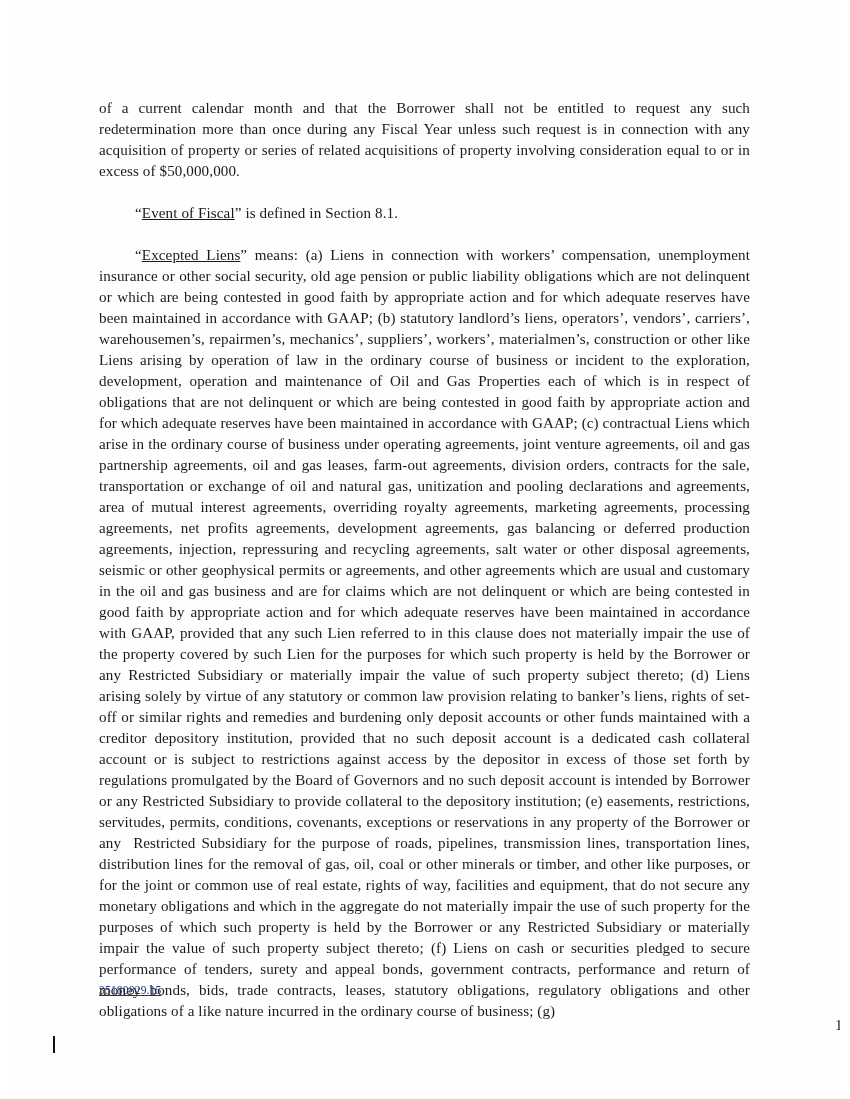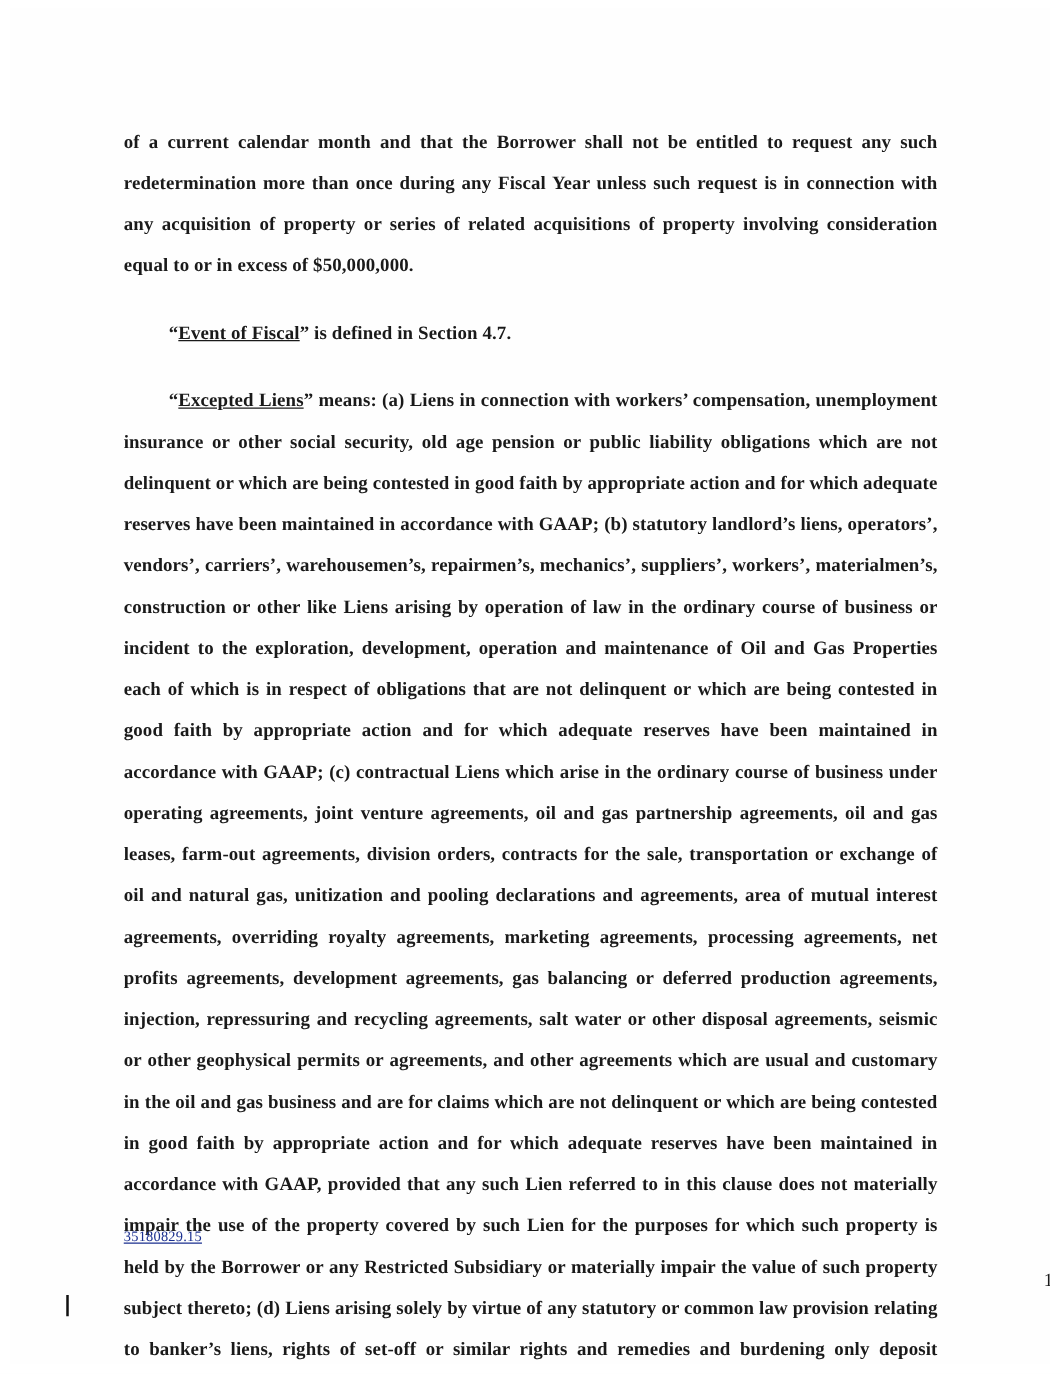--- a/index.html
+++ b/index.html
@@ -24,25 +24,24 @@
   }
   .content {
     position: absolute;
     left: 99px;
     top: 98px;
     width: 651px;
   }
   p {
     margin: 0 0 0 0;
     font-size: 15.1px;
-    line-height: 33px;
+    line-height: 21px;
     text-align: justify;
     text-justify: inter-word;
     letter-spacing: 0.1px;
-    font-weight: bold;
   }
   p.gap {
     margin-top: 21px;
   }
   .indent {
     text-indent: 36px;
   }
   .u {
     text-decoration: underline;
   }
@@ -102,21 +101,21 @@
 </head>
 <body>
 
 <div class="page">
 
   <div class="content">
 
     <p class="para">of a current calendar month and that the Borrower shall not be entitled to request any such redetermination more than once during any Fiscal Year unless such request is in connection with any acquisition of property or series of related acquisitions of property involving consideration equal to or in excess of $50,000,000.</p>
 
     <p class="para gap indent">
-      <span>“</span><span class="u">Event of Fiscal</span><span>” is defined in Section 4.7.</span>
+      <span>“</span><span class="u">Event of Fiscal</span><span>” is defined in Section 8.1.</span>
     </p>
 
     <p class="para gap indent">
       <span>“</span><span class="u">Excepted Liens</span><span>” means: (a) Liens in connection with workers’ compensation, unemployment insurance or other social security, old age pension or public liability obligations which are not delinquent or which are being contested in good faith by appropriate action and for which adequate reserves have been maintained in accordance with GAAP; (b) statutory landlord’s liens, operators’, vendors’, carriers’, warehousemen’s, repairmen’s, mechanics’, suppliers’, workers’, materialmen’s, construction or other like Liens arising by operation of law in the ordinary course of business or incident to the exploration, development, operation and maintenance of Oil and Gas Properties each of which is in respect of obligations that are not delinquent or which are being contested in good faith by appropriate action and for which adequate reserves have been maintained in accordance with GAAP; (c) contractual Liens which arise in the ordinary course of business under operating agreements, joint venture agreements, oil and gas partnership agreements, oil and gas leases, farm-out agreements, division orders, contracts for the sale, transportation or exchange of oil and natural gas, unitization and pooling declarations and agreements, area of mutual interest agreements, overriding royalty agreements, marketing agreements, processing agreements, net profits agreements, development agreements, gas balancing or deferred production agreements, injection, repressuring and recycling agreements, salt water or other disposal agreements, seismic or other geophysical permits or agreements, and other agreements which are usual and customary in the oil and gas business and are for claims which are not delinquent or which are being contested in good faith by appropriate action and for which adequate reserves have been maintained in accordance with GAAP, provided that any such Lien referred to in this clause does not materially impair the use of the property covered by such Lien for the purposes for which such property is held by the Borrower or any Restricted Subsidiary or materially impair the value of such property subject thereto; (d) Liens arising solely by virtue of any statutory or common law provision relating to banker’s liens, rights of set-off or similar rights and remedies and burdening only deposit accounts or other funds maintained with a creditor depository institution, provided that no such deposit account is a dedicated cash collateral account or is subject to restrictions against access by the depositor in excess of those set forth by regulations promulgated by the Board of Governors and no such deposit account is intended by Borrower or any Restricted Subsidiary to provide collateral to the depository institution; (e) easements, restrictions, servitudes, permits, conditions, covenants, exceptions or reservations in any property of the Borrower or any&nbsp; Restricted Subsidiary for the purpose of roads, pipelines, transmission lines, transportation lines, distribution lines for the removal of gas, oil, coal or other minerals or timber, and other like purposes, or for the joint or common use of real estate, rights of way, facilities and equipment, that do not secure any monetary obligations and which in the aggregate do not materially impair the use of such property for the purposes of which such property is held by the Borrower or any Restricted Subsidiary or materially impair the value of such property subject thereto; (f) Liens on cash or securities pledged to secure performance of tenders, surety and appeal bonds, government contracts, performance and return of money bonds, bids, trade contracts, leases, statutory obligations, regulatory obligations and other obligations of a like nature incurred in the ordinary course of business; (g)</span>
     </p>
 
   </div>
 
   <div class="page-number">18</div>
 

